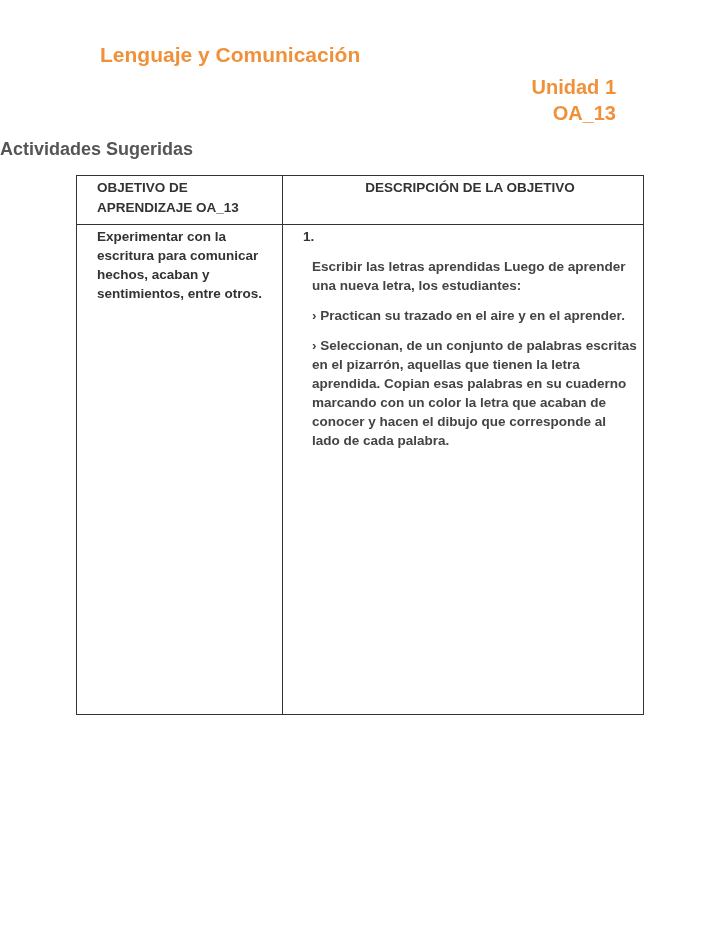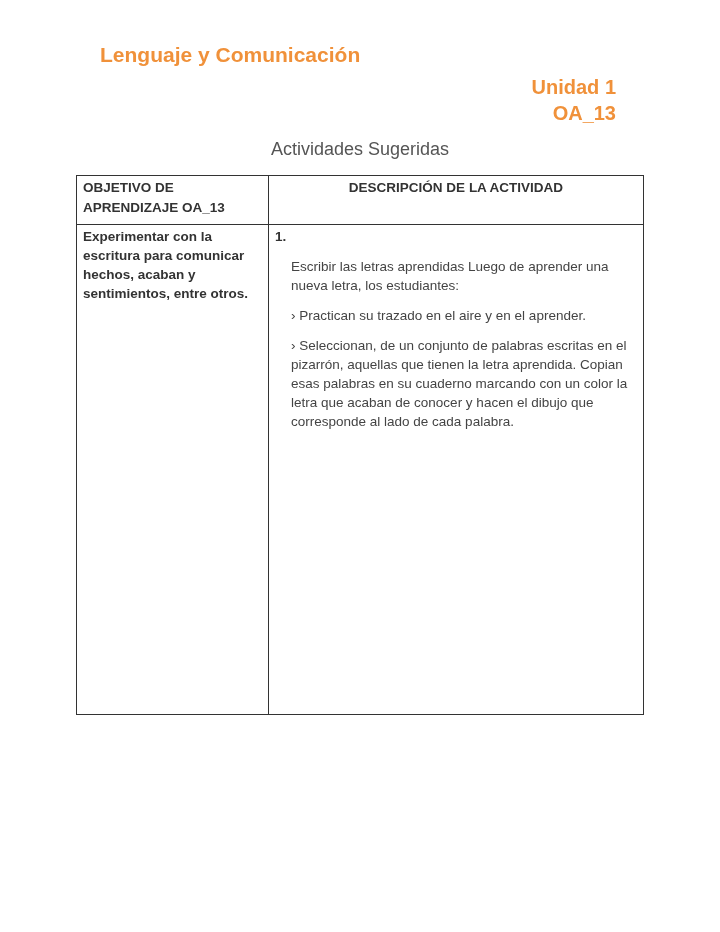--- a/index.html
+++ b/index.html
@@ -7,57 +7,57 @@
     width: 720px; height: 932px; background: #ffffff; position: relative;
     font-family: "Liberation Sans", sans-serif; color: #222;
     overflow: hidden;
   }
   .hdr-left { position: absolute; left: 100px; top: 42px; }
   .hdr-right { position: absolute; right: 104px; top: 42px; text-align: right; margin-top: 32px; }
   .subject { color: #f0913a; font-size: 21px; font-weight: bold; line-height: 26px; }
   .grade { color: #111; font-size: 20px; font-weight: bold; line-height: 26px; }
   .unit { color: #f0913a; font-size: 20px; font-weight: bold; line-height: 26px; }
   .section-title {
-    position: absolute; left: 0; width: 720px; top: 139px; text-align: center;
-    color: #555; font-size: 18px; font-weight: normal;
+    position: absolute; left: 0; width: 720px; top: 139px; 
+    color: #555; font-size: 18px; font-weight: bold;
   }
   table.act {
     position: absolute; left: 76px; top: 175px; width: 568px; height: 540px;
     border-collapse: collapse;
   }
   table.act td, table.act th {
-    border: 1.5px solid #333; vertical-align: top; padding: 2px 6px 0 6px;
+    border: 1.5px solid #333; vertical-align: top; padding: 2px 6px 0 20px;
     font-size: 13.5px;
   }
   table.act th { font-weight: bold; color: #333; line-height: 20px; height: 46px; }
   th.col1 { width: 179px; text-align: left; }
   th.col2 { text-align: center; }
   td.obj { font-weight: bold; color: #333; line-height: 19px; padding-top: 1px; }
   td.desc { color: #444; line-height: 19px; padding-top: 1px; }
   .num { font-weight: bold; color: #333; margin-bottom: 11px; }
-  .para { margin: 0 0 11px 16px; }
+  .para { margin: 0 0 11px 9px; font-weight: bold; }
 </style>
 </head>
 <body>
 
 <div class="hdr-left">
   <div class="subject">Lenguaje y Comunicación</div>
 </div>
 <div class="hdr-right">
   <div class="unit">Unidad 1</div>
   <div class="unit">OA_13</div>
 </div>
 
 <div class="section-title">Actividades Sugeridas</div>
 
 <table class="act">
   <tbody>
       <tr>
     <th class="col1">OBJETIVO DE APRENDIZAJE OA_13</th>
-    <th class="col2">DESCRIPCIÓN DE LA ACTIVIDAD</th>
+    <th class="col2">DESCRIPCIÓN DE LA OBJETIVO</th>
   </tr>
   <tr>
     <td class="obj">Experimentar con la escritura para comunicar hechos, acaban y sentimientos, entre otros.</td>
     <td class="desc">
       <div class="num">1.</div>
       <p class="para">Escribir las letras aprendidas Luego de aprender una nueva letra, los estudiantes:</p>
       <p class="para">› Practican su trazado en el aire y en el aprender.</p>
       <p class="para">› Seleccionan, de un conjunto de palabras escritas en el pizarrón, aquellas que tienen la letra aprendida. Copian esas palabras en su cuaderno marcando con un color la letra que acaban de conocer y hacen el dibujo que corresponde al lado de cada palabra.</p>
     </td>
   </tr>

